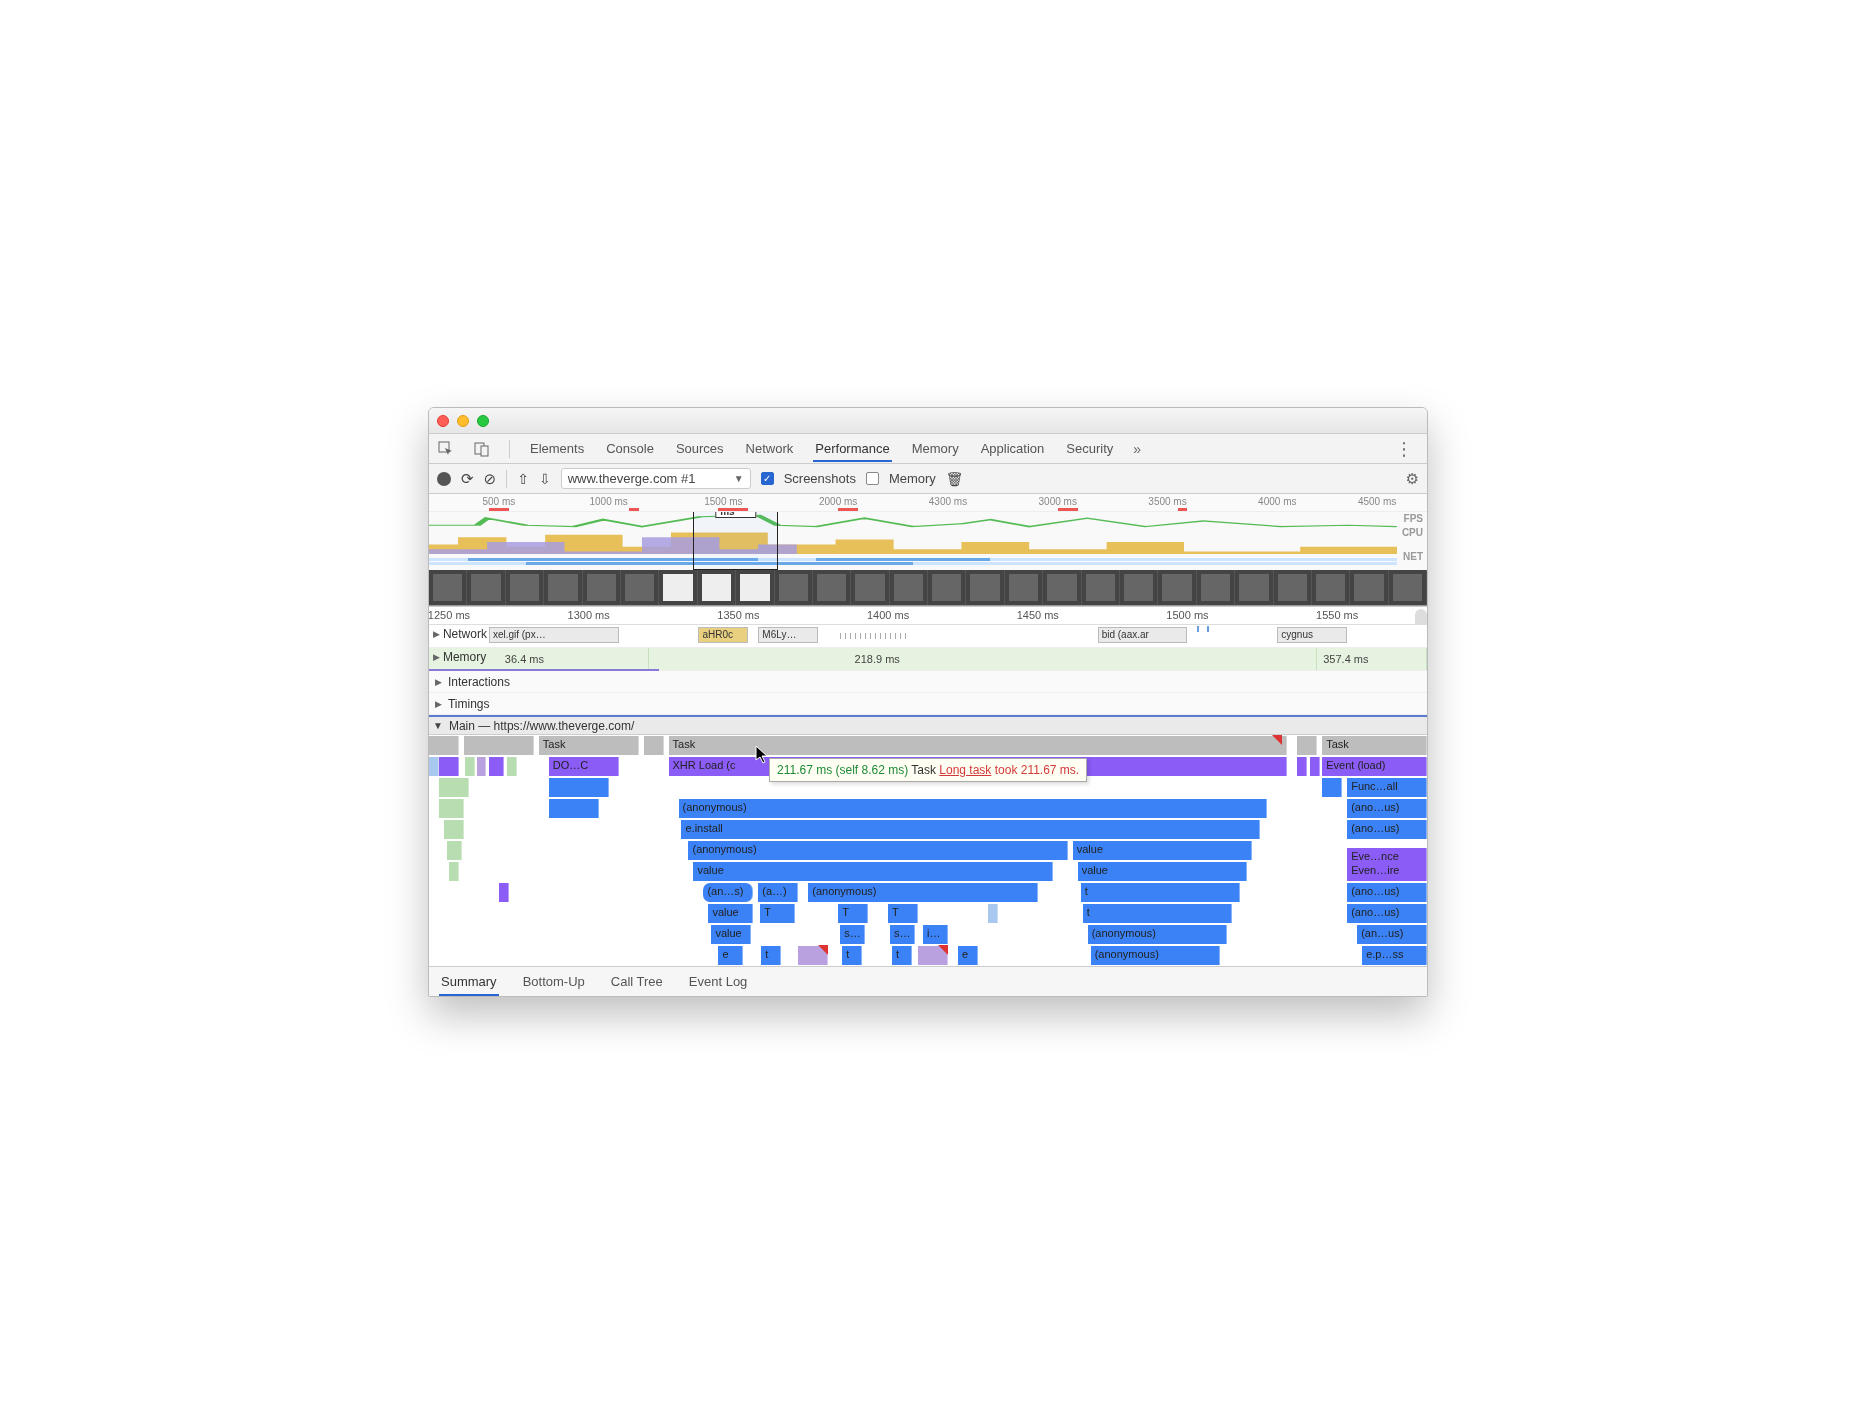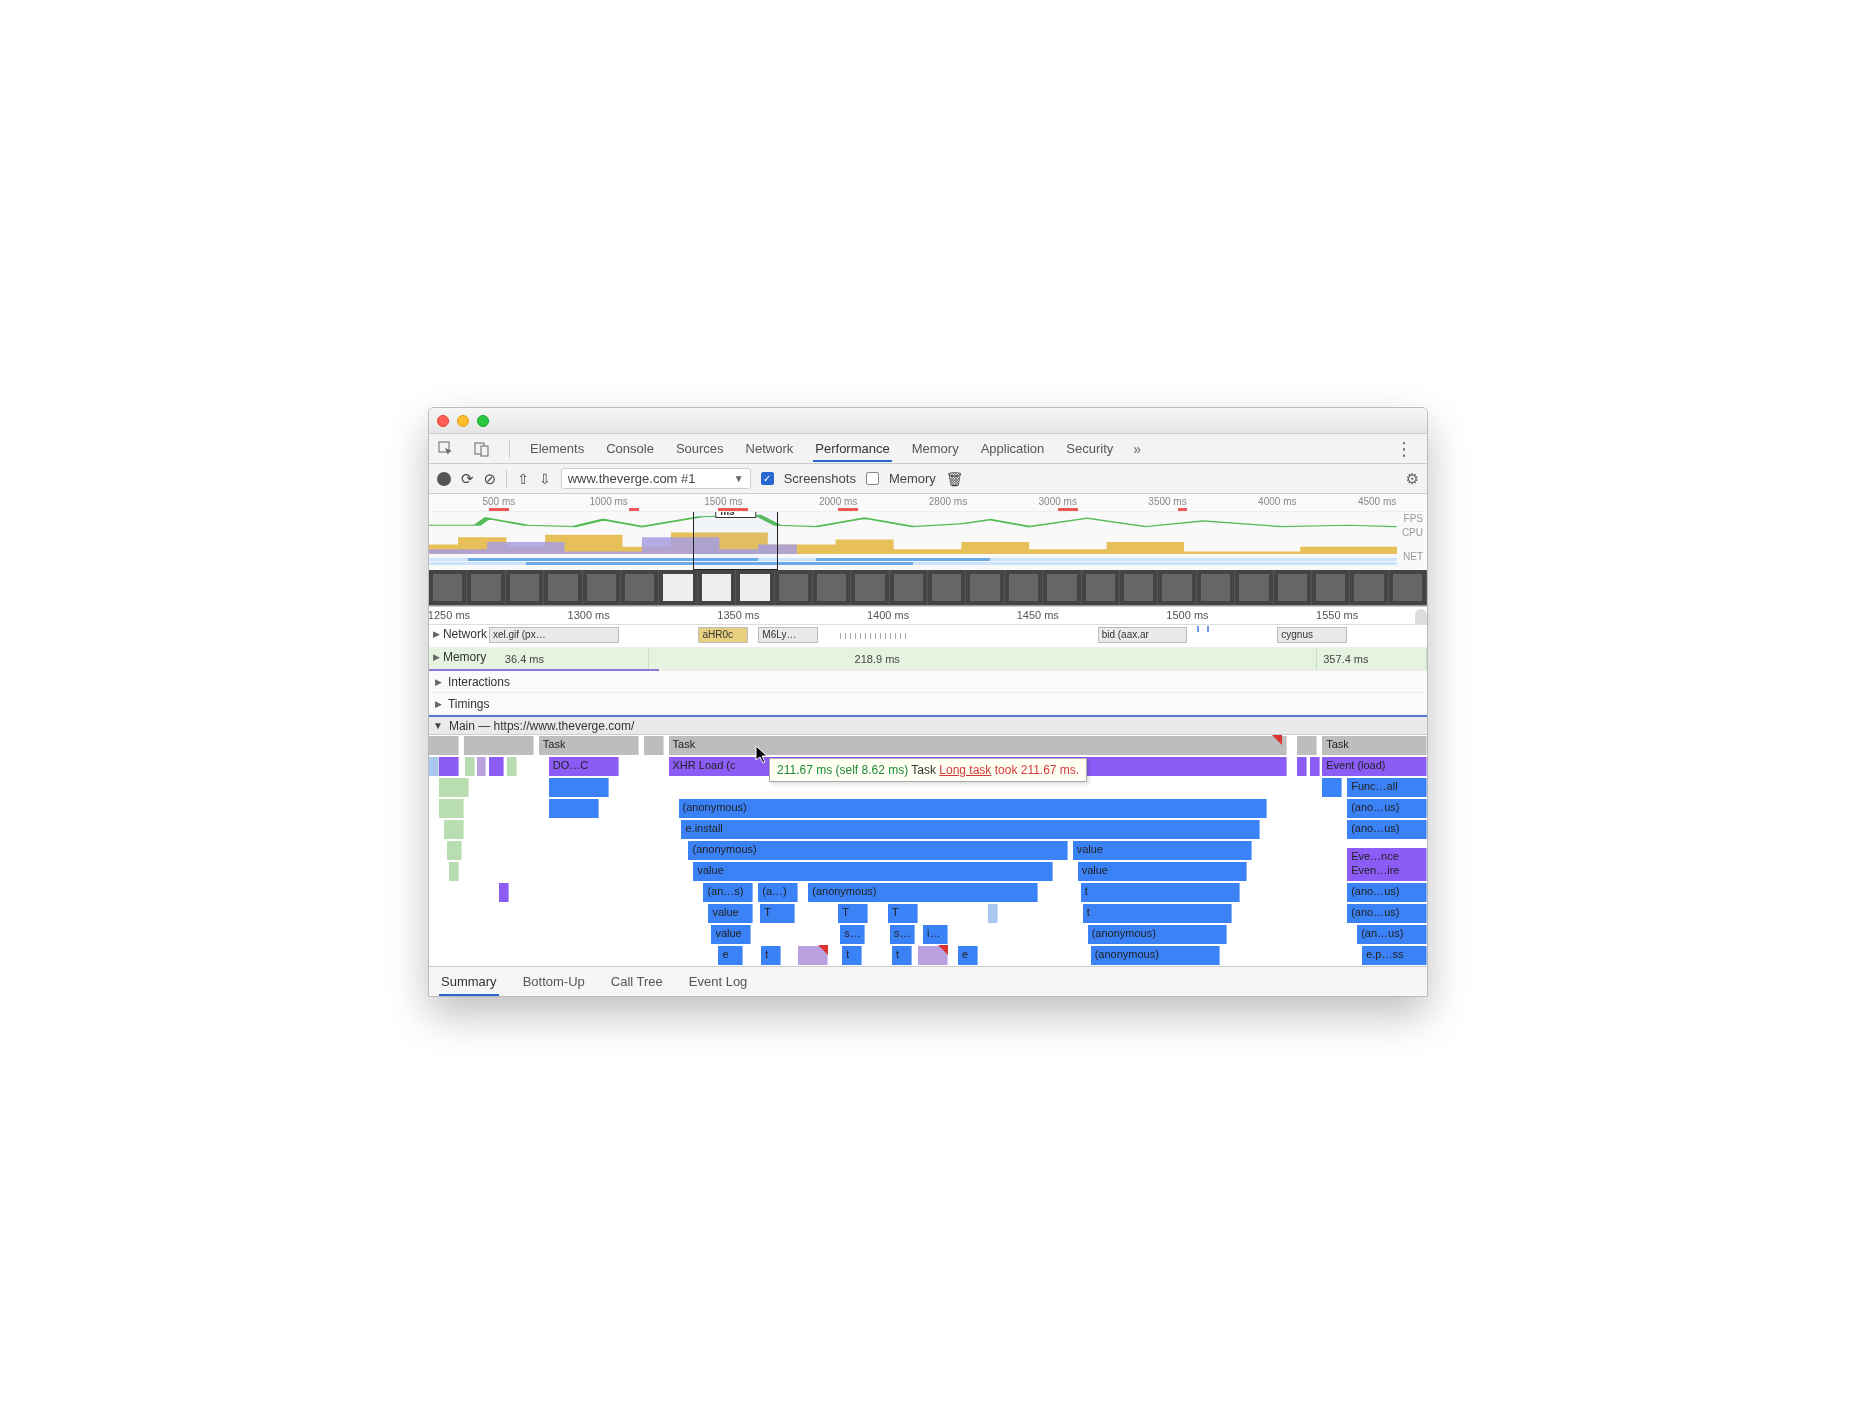--- a/index.html
+++ b/index.html
@@ -75,21 +75,21 @@
 .ov-ruler {
   height: 18px;
   position: relative;
   font-size: 10px;
   color: #888;
   background: #fafafa;
   border-bottom: 1px solid #eee;
 }
 .ov-ruler span { position: absolute; top: 2px; transform: translateX(-50%); }
 .ov-lanes { height: 58px; position: relative; overflow: hidden; }
-.ov-labels { position: absolute; right: 4px; top: 0; font-size: 10px; color: #999; font-weight: normal; line-height: 14px; text-align: right; }
+.ov-labels { position: absolute; right: 4px; top: 0; font-size: 10px; color: #999; font-weight: bold; line-height: 14px; text-align: right; }
 .ov-fps, .ov-cpu, .ov-net { position: absolute; left: 0; right: 30px; }
 .ov-fps { top: 2px; height: 14px; }
 .ov-cpu { top: 18px; height: 24px; }
 .ov-net { top: 46px; height: 9px; }
 .ov-fps svg, .ov-cpu svg { width: 100%; height: 100%; }
 .ov-select { position: absolute; top: 0; bottom: 0; border: 1px solid #222; background: rgba(100,150,255,0.05); }
 .ov-select .lbl { position: absolute; top: -1px; left: 50%; transform: translateX(-50%); background: #fff; border: 1px solid #333; font-size: 10px; font-weight: bold; padding: 0 4px; }
 .filmstrip { display: flex; height: 36px; background: #333; border-bottom: 1px solid #999; }
 .filmstrip .frame { flex: 1; border-right: 1px solid #555; background: #444; position: relative; }
 .filmstrip .frame::after { content:''; position:absolute; inset:4px; background:#666; }
@@ -186,21 +186,21 @@
     <span style="font-size:14px;">🗑</span>
     <span class="gear">⚙</span>
   </div>
 
   <div class="overview">
     <div class="ov-ruler">
       <span style="left:7%">500 ms</span>
       <span style="left:18%">1000 ms</span>
       <span style="left:29.5%">1500 ms</span>
       <span style="left:41%">2000 ms</span>
-      <span style="left:52%">2800 ms</span>
+      <span style="left:52%">4300 ms</span>
       <span style="left:63%">3000 ms</span>
       <span style="left:74%">3500 ms</span>
       <span style="left:85%">4000 ms</span>
       <span style="left:95%">4500 ms</span>
 
       <div style="position:absolute;bottom:0;left:6%;width:2%;height:3px;background:#e55;"></div>
       <div style="position:absolute;bottom:0;left:20%;width:1%;height:3px;background:#e55;"></div>
       <div style="position:absolute;bottom:0;left:29%;width:3%;height:3px;background:#e55;"></div>
       <div style="position:absolute;bottom:0;left:41%;width:2%;height:3px;background:#e55;"></div>
       <div style="position:absolute;bottom:0;left:63%;width:2%;height:3px;background:#e55;"></div>
@@ -382,21 +382,21 @@
 
       <div class="frow">
         <div class="fblk c-green" style="left:2%;width:1%;"></div>
         <div class="fblk c-tan" style="left:26.5%;width:36%;">value</div>
         <div class="fblk c-tan" style="left:65%;width:17%;">value</div>
         <div class="fblk c-gold" style="left:92%;width:8%;">Even…ire</div>
       </div>
 
       <div class="frow">
         <div class="fblk c-gold" style="left:7%;width:1%;"></div>
-        <div class="fblk c-tan" style="left:27.5%;width:5%;">(an…s)</div>
+        <div class="fblk c-tan" style="left:27.5%;width:5%;border-radius:7px;">(an…s)</div>
         <div class="fblk c-tan" style="left:33%;width:4%;">(a…)</div>
         <div class="fblk c-tan" style="left:38%;width:23%;">(anonymous)</div>
         <div class="fblk c-tan" style="left:65.3%;width:16%;">t</div>
         <div class="fblk c-tan" style="left:92%;width:8%;">(ano…us)</div>
       </div>
 
       <div class="frow">
         <div class="fblk c-tan" style="left:28%;width:4.5%;">value</div>
         <div class="fblk c-tan" style="left:33.2%;width:3.5%;">T</div>
         <div class="fblk c-tan" style="left:41%;width:3%;">T</div>

